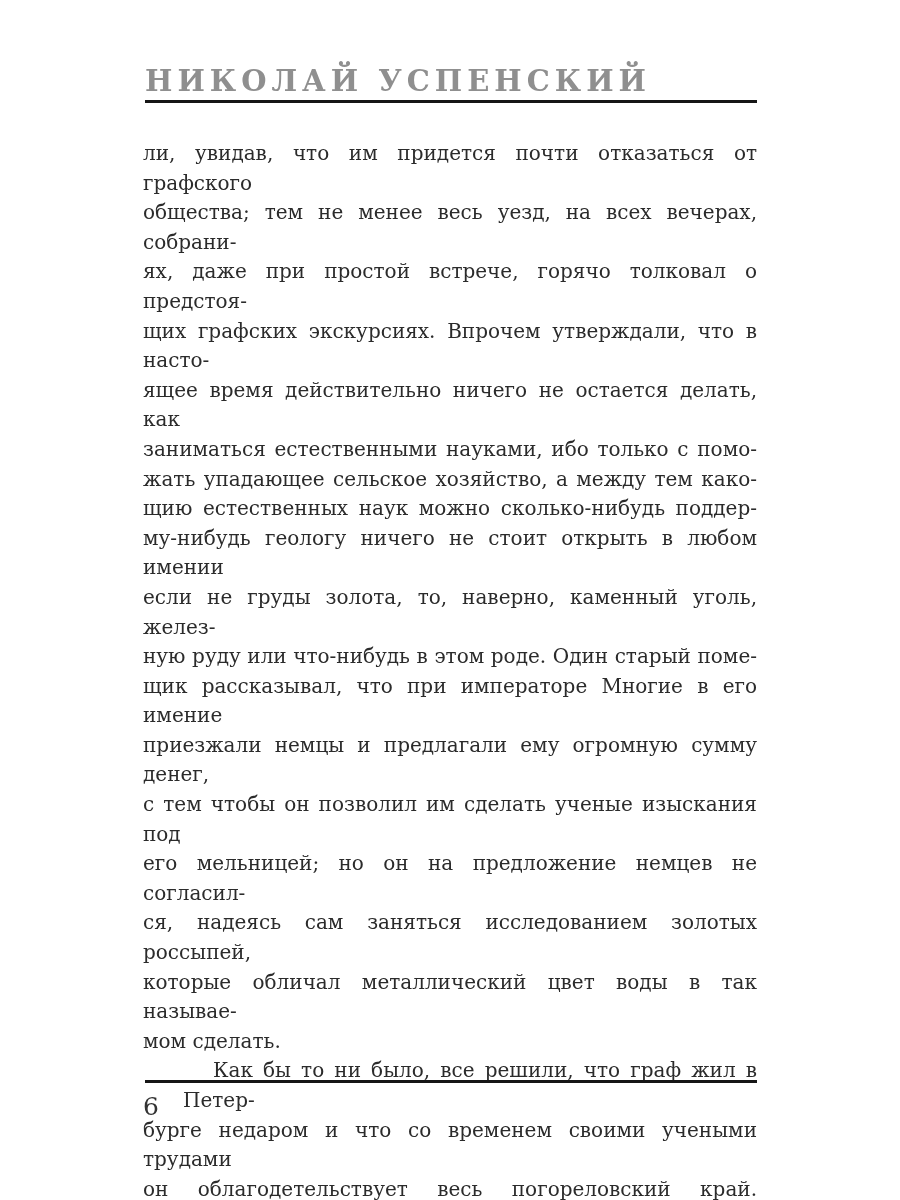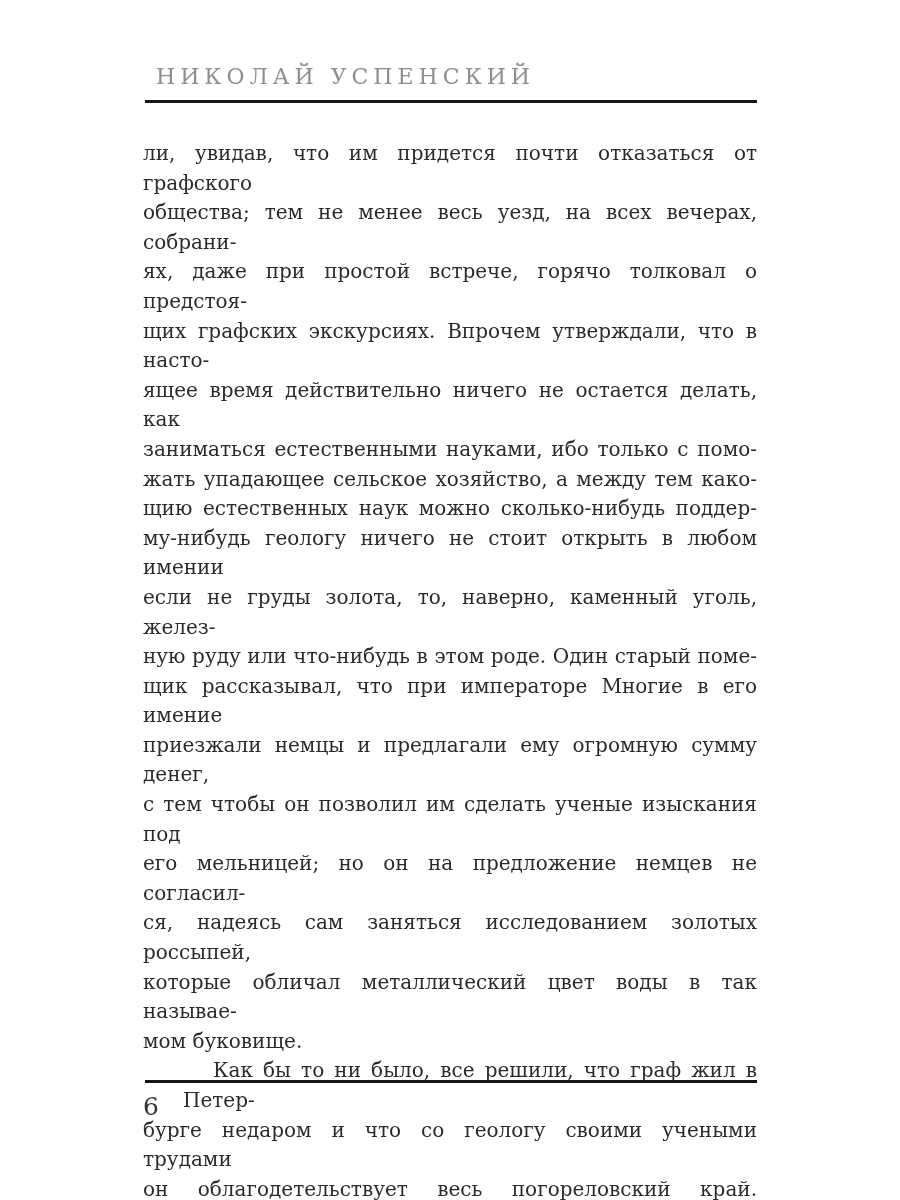--- a/index.html
+++ b/index.html
@@ -11,26 +11,26 @@
     position: relative;
     width: 900px;
     height: 1200px;
     margin: 0 auto;
     background: #ffffff;
     font-family: "DejaVu Serif", serif;
     overflow: hidden;
   }
   .header-title {
     position: absolute;
-    left: 156px;
+    left: 145px;
     top: 64px;
-    font-size: 22px;
+    font-size: 29px;
     letter-spacing: 5px;
     color: #8f8f8f;
-    font-weight: 400;
+    font-weight: 700;
     white-space: nowrap;
   }
   .header-rule {
     position: absolute;
     left: 145px;
     top: 100px;
     width: 612px;
     height: 3px;
     background: #161616;
   }
@@ -90,24 +90,24 @@
         <div class="line">щию естественных наук можно сколько-нибудь поддер-</div>
         <div class="line">му-нибудь геологу ничего не стоит открыть в любом имении</div>
         <div class="line">если не груды золота, то, наверно, каменный уголь, желез-</div>
         <div class="line">ную руду или что-нибудь в этом роде. Один старый поме-</div>
         <div class="line">щик рассказывал, что при императоре Многие в его имение</div>
         <div class="line">приезжали немцы и предлагали ему огромную сумму денег,</div>
         <div class="line">с тем чтобы он позволил им сделать ученые изыскания под</div>
         <div class="line">его мельницей; но он на предложение немцев не согласил-</div>
         <div class="line">ся, надеясь сам заняться исследованием золотых россыпей,</div>
         <div class="line">которые обличал металлический цвет воды в так называе-</div>
-        <div class="line para-end">мом буковище.</div>
+        <div class="line para-end">мом сделать.</div>
       </div>
       <div class="paragraph">
         <div class="line indent">Как бы то ни было, все решили, что граф жил в Петер-</div>
-        <div class="line">бурге недаром и что со геологу своими учеными трудами</div>
+        <div class="line">бурге недаром и что со временем своими учеными трудами</div>
         <div class="line">он облагодетельствует весь погореловский край. Впрочем,</div>
       </div>
     </div>
 
   <div class="footer-rule"></div>
   <div class="page-number">6</div>
 </div>
 
 </body></html>

